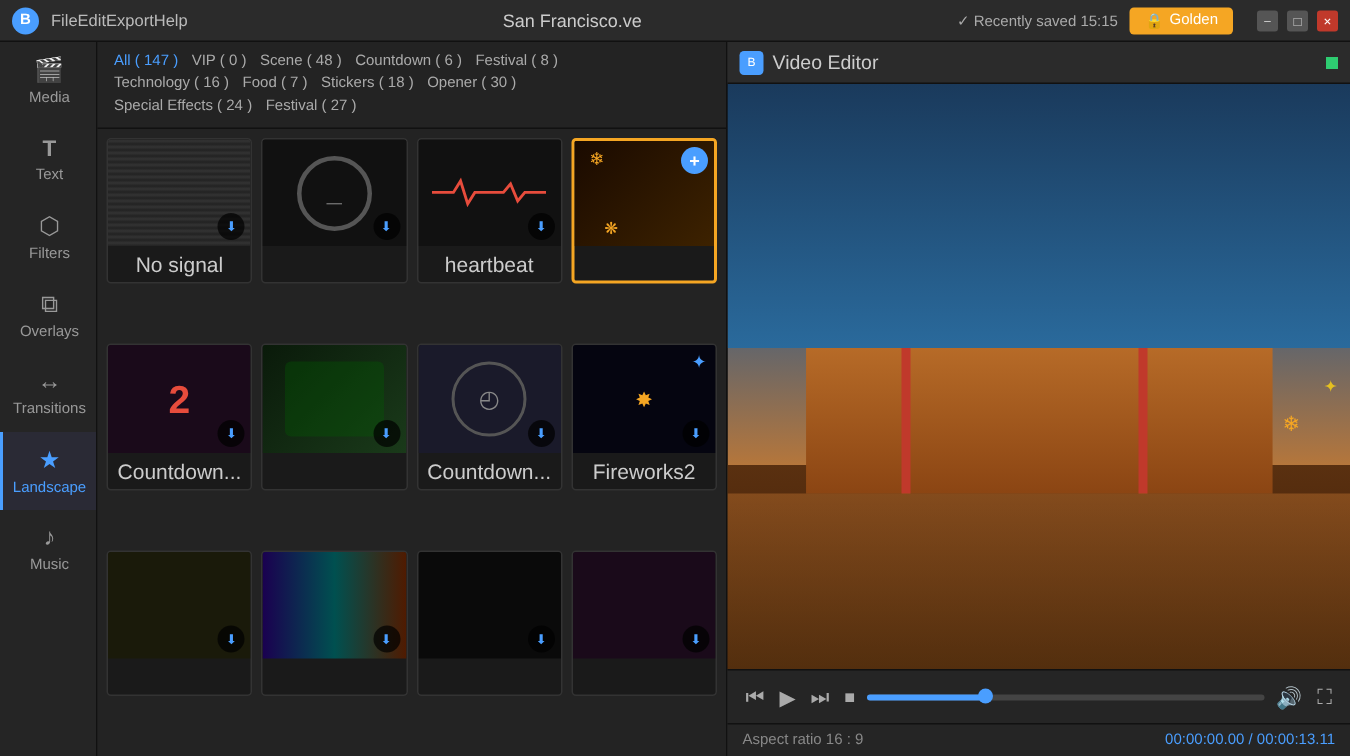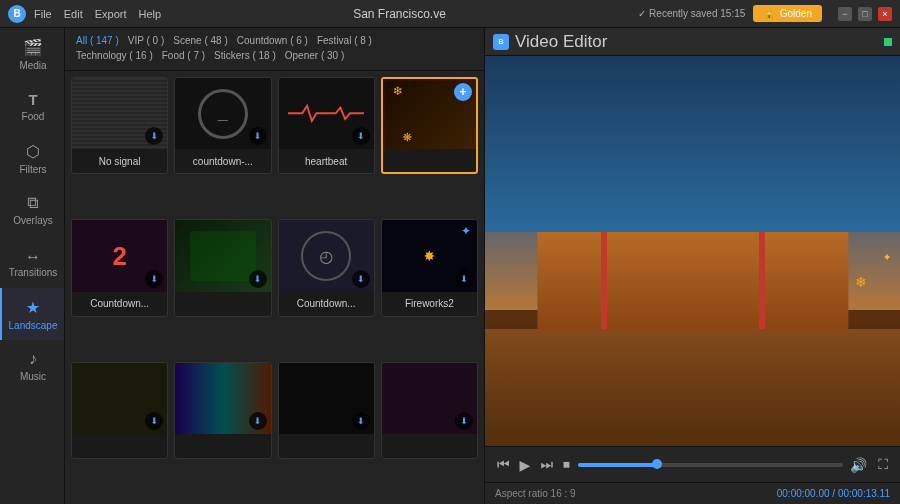--- a/index.html
+++ b/index.html
@@ -2,21 +2,21 @@
 <html><head>
   <meta charset="utf-8">
   <style>
     * { margin: 0; padding: 0; box-sizing: border-box; }
     body { width: 900px; height: 504px; background: #1e1e1e; color: #ccc; font-family: 'Segoe UI', Arial, sans-serif; font-size: 11px; overflow: hidden; }
 
     
     #titlebar { height: 28px; background: #2b2b2b; display: flex; align-items: center; justify-content: space-between; padding: 0 8px; border-bottom: 1px solid #111; }
     #titlebar .left { display: flex; align-items: center; gap: 8px; }
     #titlebar .logo { width: 18px; height: 18px; background: #4a9eff; border-radius: 50%; display: flex; align-items: center; justify-content: center; font-size: 10px; color: #fff; font-weight: bold; }
-    #titlebar .menu { display: flex; gap: 12px; color: #bbb; font-size: 11px; }
+    #titlebar .menu { display: flex; color: #bbb; font-size: 11px; }
     #titlebar .menu span { cursor: pointer; }
     #titlebar .center { font-size: 12px; color: #ccc; }
     #titlebar .right { display: flex; align-items: center; gap: 8px; }
     #titlebar .upgrade-btn { background: #f5a623; color: #fff; border: none; border-radius: 3px; padding: 3px 10px; font-size: 10px; cursor: pointer; display: flex; align-items: center; gap: 4px; }
     #titlebar .win-btns { display: flex; gap: 6px; margin-left: 8px; }
     #titlebar .win-btn { width: 14px; height: 14px; border-radius: 2px; background: #555; display: flex; align-items: center; justify-content: center; font-size: 9px; color: #ccc; cursor: pointer; }
     #titlebar .saved { font-size: 10px; color: #aaa; }
 
     
     #main { display: flex; height: 476px; }
@@ -36,31 +36,31 @@
     .tag { font-size: 10px; color: #aaa; cursor: pointer; padding: 1px 3px; border-radius: 2px; }
     .tag.active { color: #4a9eff; }
 
     
     #grid-area { flex: 1; overflow-y: auto; padding: 6px; display: grid; grid-template-columns: repeat(4, 1fr); gap: 6px; }
     .grid-item { background: #1a1a1a; border-radius: 3px; cursor: pointer; position: relative; aspect-ratio: 1; overflow: hidden; border: 1px solid #333; }
     .grid-item.selected { border: 2px solid #f5a623; }
     .grid-item .thumb { width: 100%; height: 75%; display: flex; align-items: center; justify-content: center; overflow: hidden; position: relative; }
     .grid-item .download-btn { position: absolute; bottom: 4px; right: 4px; width: 18px; height: 18px; background: rgba(0,0,0,0.7); border-radius: 50%; display: flex; align-items: center; justify-content: center; font-size: 9px; color: #4a9eff; }
     .grid-item .add-btn { position: absolute; top: 4px; right: 4px; width: 18px; height: 18px; background: #4a9eff; border-radius: 50%; display: flex; align-items: center; justify-content: center; font-size: 12px; color: #fff; font-weight: bold; }
-    .grid-item .label { font-size: 10px; color: #ccc; text-align: center; padding: 2px; height: 25%; display: flex; align-items: center; justify-content: center; white-space: nowrap; overflow: hidden; text-overflow: ellipsis; }
+    .grid-item .label { font-size: 14px; color: #ccc; text-align: center; padding: 2px; height: 25%; display: flex; align-items: center; justify-content: center; white-space: nowrap; overflow: hidden; text-overflow: ellipsis; }
 
     
     .thumb-nosignal { background: repeating-linear-gradient(0deg, #222 0px, #333 2px, #222 4px); width: 100%; height: 100%; }
     .thumb-countdown-inner { width: 50px; height: 50px; border-radius: 50%; border: 3px solid #888; display: flex; align-items: center; justify-content: center; color: #aaa; font-size: 18px; font-weight: bold; }
 
     
     #preview-panel { flex: 1; background: #1e1e1e; display: flex; flex-direction: column; }
     #preview-header { height: 28px; background: #2b2b2b; display: flex; align-items: center; padding: 0 8px; gap: 6px; border-bottom: 1px solid #111; }
     #preview-header .prev-logo { width: 16px; height: 16px; background: #4a9eff; border-radius: 3px; display: flex; align-items: center; justify-content: center; font-size: 8px; color: #fff; }
-    #preview-header .prev-title { font-size: 17px; color: #ccc; }
+    #preview-header .prev-title { font-size: 13px; color: #ccc; }
     #preview-video { flex: 1; background: #000; position: relative; overflow: hidden; display: flex; align-items: center; justify-content: center; }
     #preview-video .video-frame { width: 100%; height: 100%; background: linear-gradient(180deg, #1a3a5c 0%, #2a5a8c 30%, #c87a30 70%, #8b4513 100%); position: relative; overflow: hidden; }
 
     
     #preview-controls { height: 36px; background: #252525; display: flex; align-items: center; padding: 0 10px; gap: 6px; border-top: 1px solid #111; }
     .ctrl-btn { background: none; border: none; color: #aaa; cursor: pointer; font-size: 14px; padding: 2px; }
     .progress-bar { flex: 1; height: 4px; background: #444; border-radius: 2px; position: relative; }
     .progress-fill { width: 30%; height: 100%; background: #4a9eff; border-radius: 2px; }
     .progress-dot { position: absolute; top: -4px; left: 30%; width: 10px; height: 10px; background: #4a9eff; border-radius: 50%; margin-left: -5px; }
     #preview-info { height: 22px; background: #252525; display: flex; align-items: center; padding: 0 10px; justify-content: space-between; border-top: 1px solid #111; }
@@ -100,21 +100,21 @@
 
 <div id="main">
 
   <div id="sidebar">
     <div class="sidebar-item">
       <span class="sidebar-icon">🎬</span>
       <span>Media</span>
     </div>
     <div class="sidebar-item">
       <span class="sidebar-icon" style="font-size:15px;font-weight:bold;">T</span>
-      <span>Food</span>
+      <span>Text</span>
     </div>
     <div class="sidebar-item">
       <span class="sidebar-icon">⬡</span>
       <span>Filters</span>
     </div>
     <div class="sidebar-item">
       <span class="sidebar-icon">⧉</span>
       <span>Overlays</span>
     </div>
     <div class="sidebar-item">
@@ -139,37 +139,40 @@
         <span class="tag">Scene ( 48 )</span>
         <span class="tag">Countdown ( 6 )</span>
         <span class="tag">Festival ( 8 )</span>
       </div>
       <div class="tags-row">
         <span class="tag">Technology ( 16 )</span>
         <span class="tag">Food ( 7 )</span>
         <span class="tag">Stickers ( 18 )</span>
         <span class="tag">Opener ( 30 )</span>
       </div>
+      <div class="tags-row">
+        <span class="tag">Special Effects ( 24 )</span>
+        <span class="tag">Festival ( 27 )</span>
+      </div>
     </div>
 
     <div id="grid-area">
 
       <div class="grid-item">
         <div class="thumb">
           <div class="thumb-nosignal"></div>
           <div class="download-btn">⬇</div>
         </div>
         <div class="label">No signal</div>
       </div>
       <div class="grid-item">
         <div class="thumb" style="background:#111;">
           <div class="thumb-countdown-inner" style="border-color:#555;color:#888;">_</div>
           <div class="download-btn">⬇</div>
         </div>
-        <div class="label">countdown-...</div>
       </div>
       <div class="grid-item">
         <div class="thumb" style="background:#111; position:relative;">
           <svg width="80%" height="40%" viewBox="0 0 80 20" style="position:absolute;">
             <polyline points="0,10 15,10 20,2 25,18 30,10 45,10 50,10 55,4 60,16 65,10 80,10" stroke="#e74c3c" stroke-width="2" fill="none"></polyline>
           </svg>
           <div class="download-btn">⬇</div>
         </div>
         <div class="label">heartbeat</div>
       </div>

